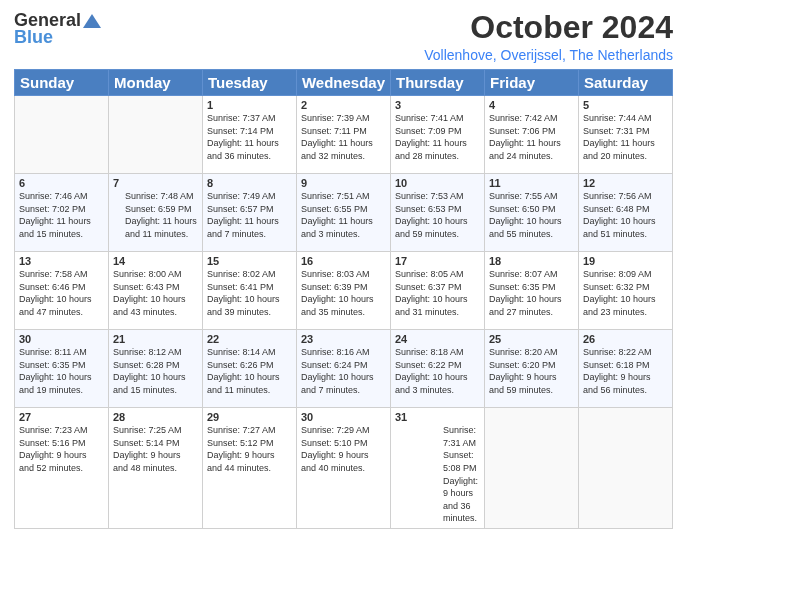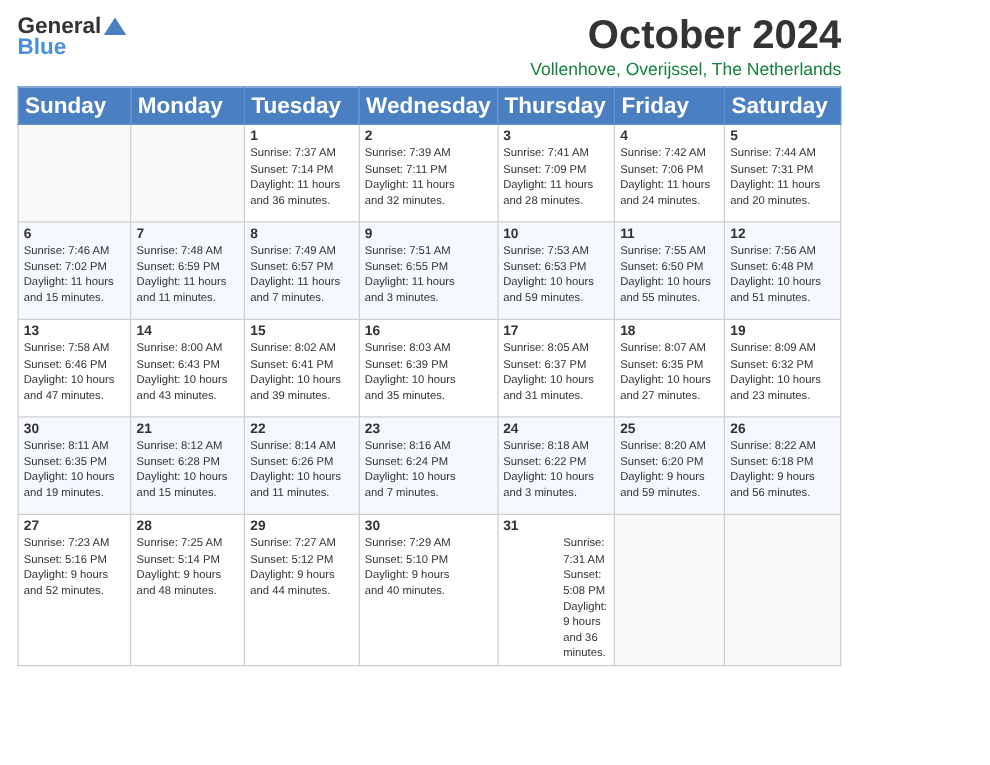--- a/index.html
+++ b/index.html
@@ -50,32 +50,32 @@
       text-align: right;
     }
     .month-title {
       font-size: 32px;
       font-weight: bold;
       color: #333;
       line-height: 1.1;
     }
     .location {
       font-size: 14px;
-      color: #15803d;
+      color: #3b82f6;
       margin-top: 2px;
     }
     .calendar {
       width: 100%;
       border-collapse: collapse;
       border: 1px solid #ccc;
     }
     .calendar th {
       background: #4a7fc1;
       color: #fff;
-      font-size: 18px;
+      font-size: 15px;
       font-weight: bold;
       padding: 4px 5px;
       border: 1px solid #6090d0;
       text-align: left;
     }
     .calendar td {
       width: calc(100% / 7);
       vertical-align: top;
       border: 1px solid #d0d0d0;
       padding: 3px 4px;
@@ -182,21 +182,21 @@
         <tr>
           <td>
             <span class="day-num">6</span>
             <div class="day-info" style="white-space: pre-line;">Sunrise: 7:46 AM
 Sunset: 7:02 PM
 Daylight: 11 hours
 and 15 minutes.</div>
           </td>
           <td>
             <span class="day-num">7</span>
-            <div class="day-info" style="white-space: pre-line;">Sunrise: 7:48 AM
+            <div class="day-info" style="white-space: pre-line; margin-left: 12px;">Sunrise: 7:48 AM
 Sunset: 6:59 PM
 Daylight: 11 hours
 and 11 minutes.</div>
           </td>
           <td>
             <span class="day-num">8</span>
             <div class="day-info" style="white-space: pre-line;">Sunrise: 7:49 AM
 Sunset: 6:57 PM
 Daylight: 11 hours
 and 7 minutes.</div>

